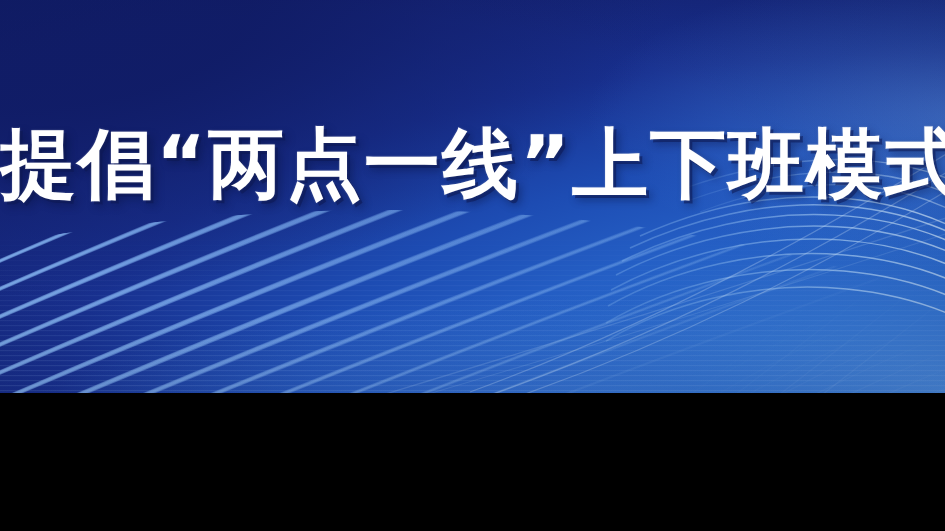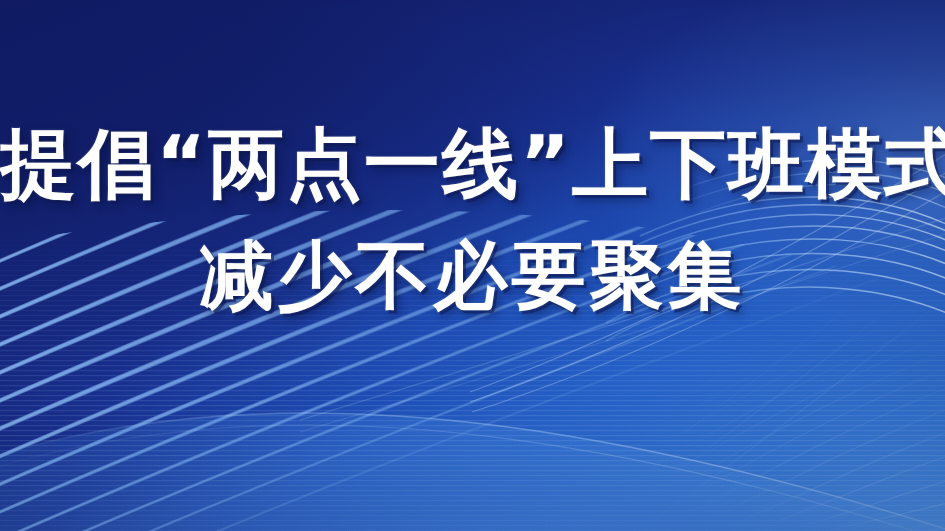--- a/index.html
+++ b/index.html
@@ -1,19 +1,19 @@
 <!DOCTYPE html>
 <html><head>
 <meta charset="utf-8">
 <title>Poster</title>
 <style>
   html,body{margin:0;padding:0;background:#000;}
   #stage{
     position:relative;
-    width:945px;height:531px;
+    width:945px;height:393px;
     overflow:hidden;
     font-family:"DejaVu Sans","Liberation Sans",sans-serif;
     background:#17256f;
   }
 
   
   .bg-base{
     position:absolute;inset:0;
     background:
       radial-gradient(130% 120% at 100% 100%, #4f93e6 0%, #3579d8 18%, #2663c9 34%, #1d4cb3 52%, #18308f 72%, #141f6d 100%);
@@ -240,16 +240,15 @@
     <path d="M -20 472 C 222 398 522 402 980 552" fill="none" stroke="url(#sweepEdge)" stroke-width="1.1" opacity="0.6"></path>
 
     <path d="M 300 420 C 470 368 700 300 1000 200" fill="none" stroke="#c6e2ff" stroke-opacity="0.18" stroke-width="1.3"></path>
     <path d="M 300 432 C 474 380 706 314 1000 216" fill="none" stroke="#c6e2ff" stroke-opacity="0.14" stroke-width="1.1"></path>
   </svg>
 
   <div class="bg-vignette"></div>
 
   <div class="text-block">
     <div class="headline line1">提倡“两点一线”上下班模式</div>
-    <div class="headline line2">减少不必要聚集</div>
   </div>
 
 </div>
 
 </body></html>

